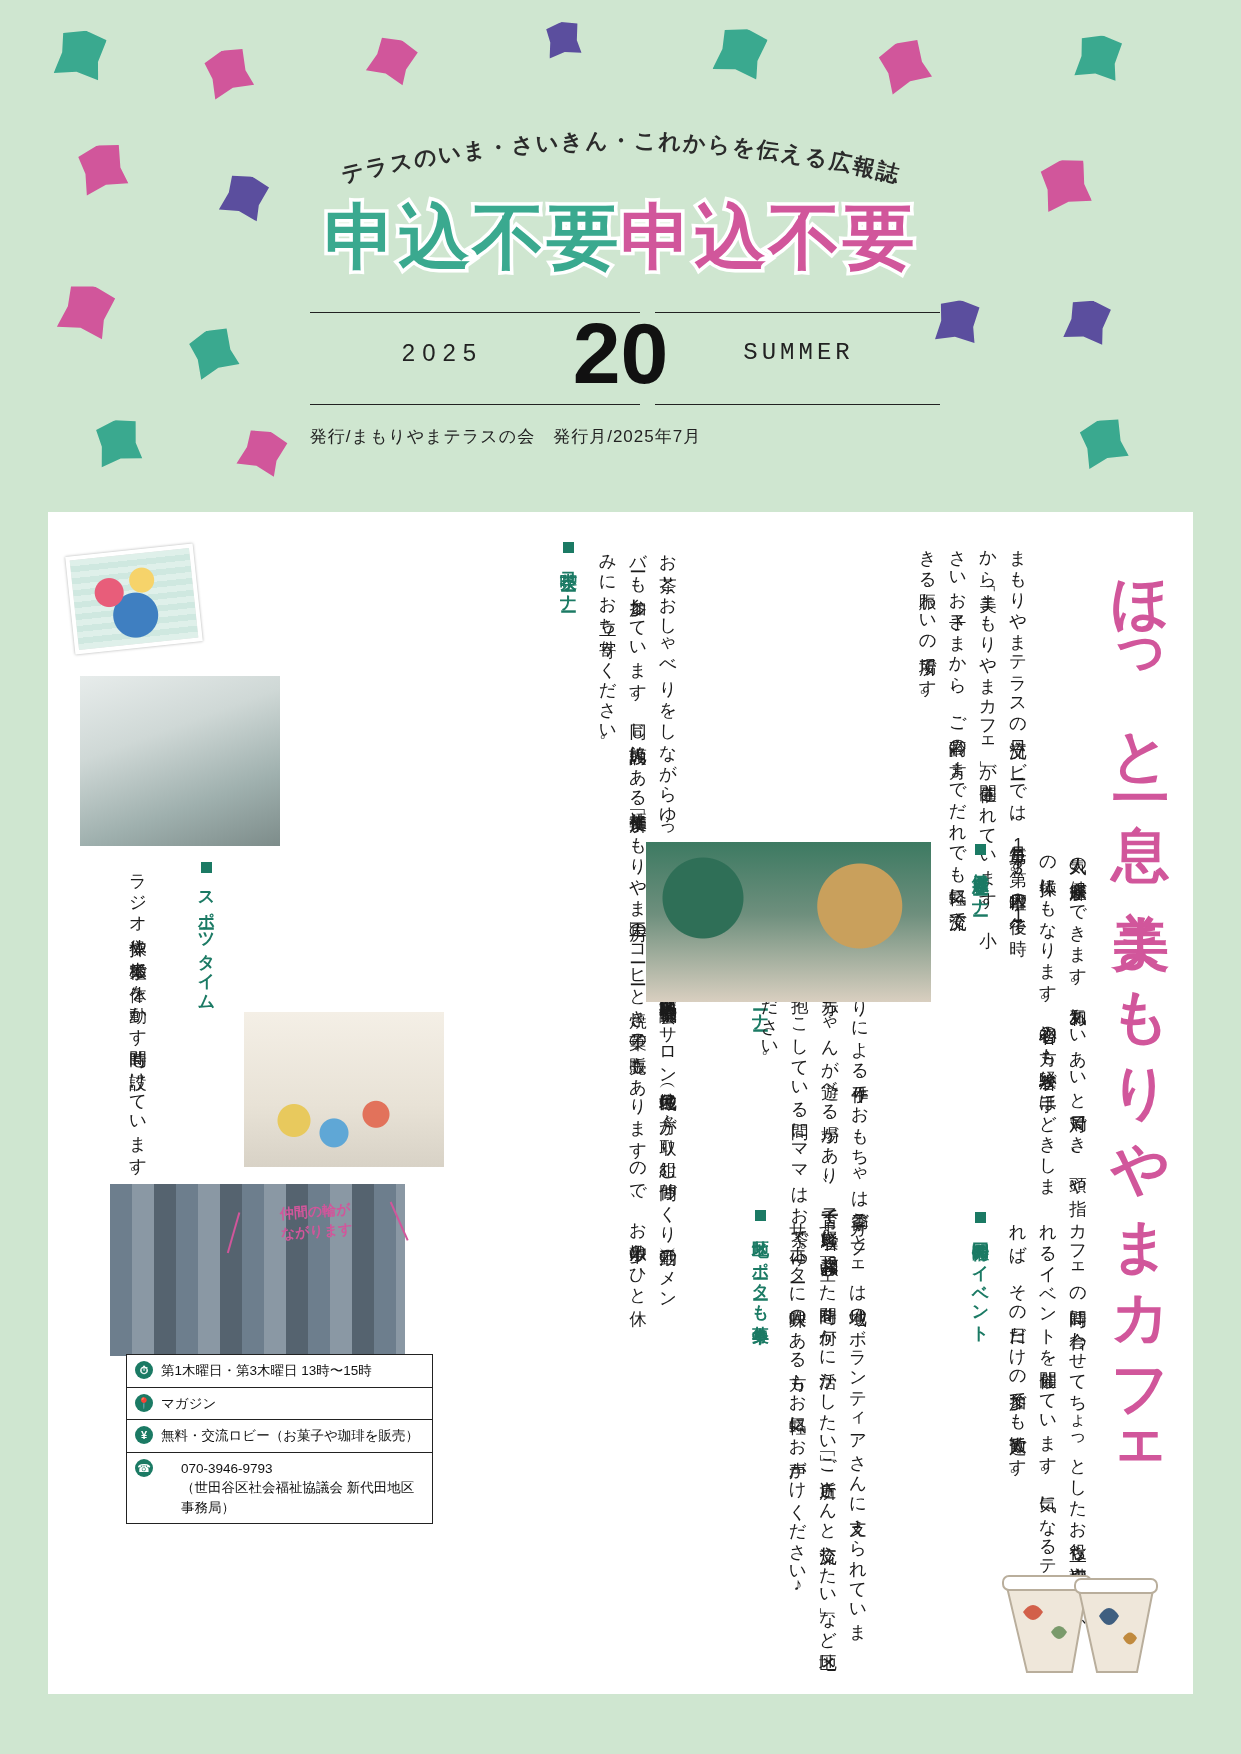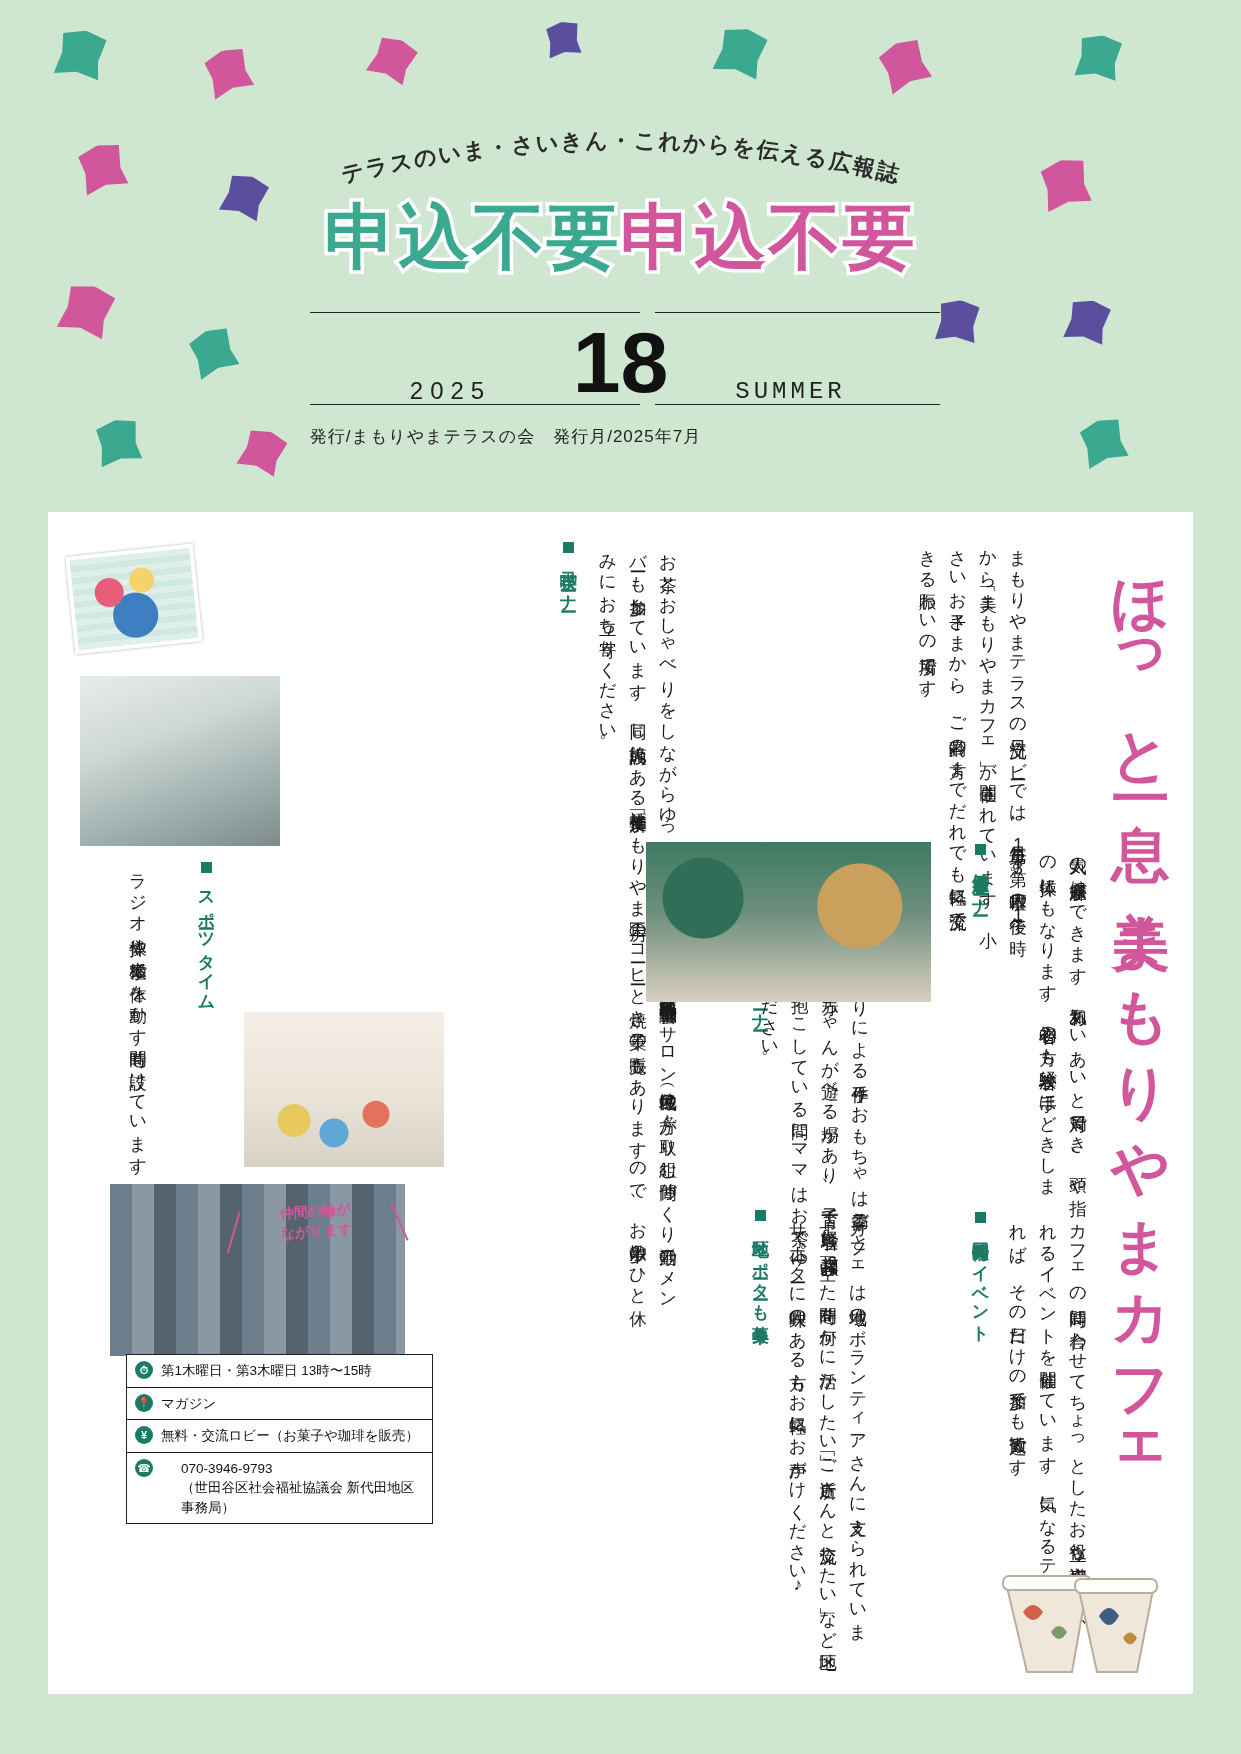--- a/index.html
+++ b/index.html
@@ -37,21 +37,21 @@
   .logo span{
     -webkit-text-stroke:7px #ffffff;
     paint-order:stroke fill;
   }
   .logo .l1{color:#3aa98f;}
   .logo .l2{color:#d1569b;}
 
   .issue-row{
     position:absolute;left:50%;top:300px;transform:translateX(-50%);
     width:620px;height:105px;
-    display:flex;align-items:flex-end;justify-content:center;gap:0;
+    display:flex;align-items:center;justify-content:center;gap:8px;
   }
   .issue-row .year{
     font-size:24px;letter-spacing:7px;color:#222;width:190px;text-align:center;
   }
   .issue-row .num{
     font-size:86px;font-weight:bold;color:#111;width:150px;text-align:center;
     line-height:1;
   }
   .issue-row .season{
     font-size:24px;letter-spacing:4px;color:#222;width:190px;text-align:center;font-family:Liberation Mono, monospace;
@@ -206,21 +206,21 @@
     <span class="l1">申込不要</span><span class="l2">申込不要</span>
   </div>
 
   <div class="rule r1"></div>
   <div class="rule r2"></div>
   <div class="rule r3"></div>
   <div class="rule r4"></div>
 
   <div class="issue-row">
     <div class="year">2025</div>
-    <div class="num">18</div>
+    <div class="num">20</div>
     <div class="season">SUMMER</div>
   </div>
 
   <div class="imprint">発行/まもりやまテラスの会　発行月/2025年7月</div>
 </div>
 
 <div class="page">
 
   <div class="headline v">ほっと一息 美まもりやまカフェ</div>
 

